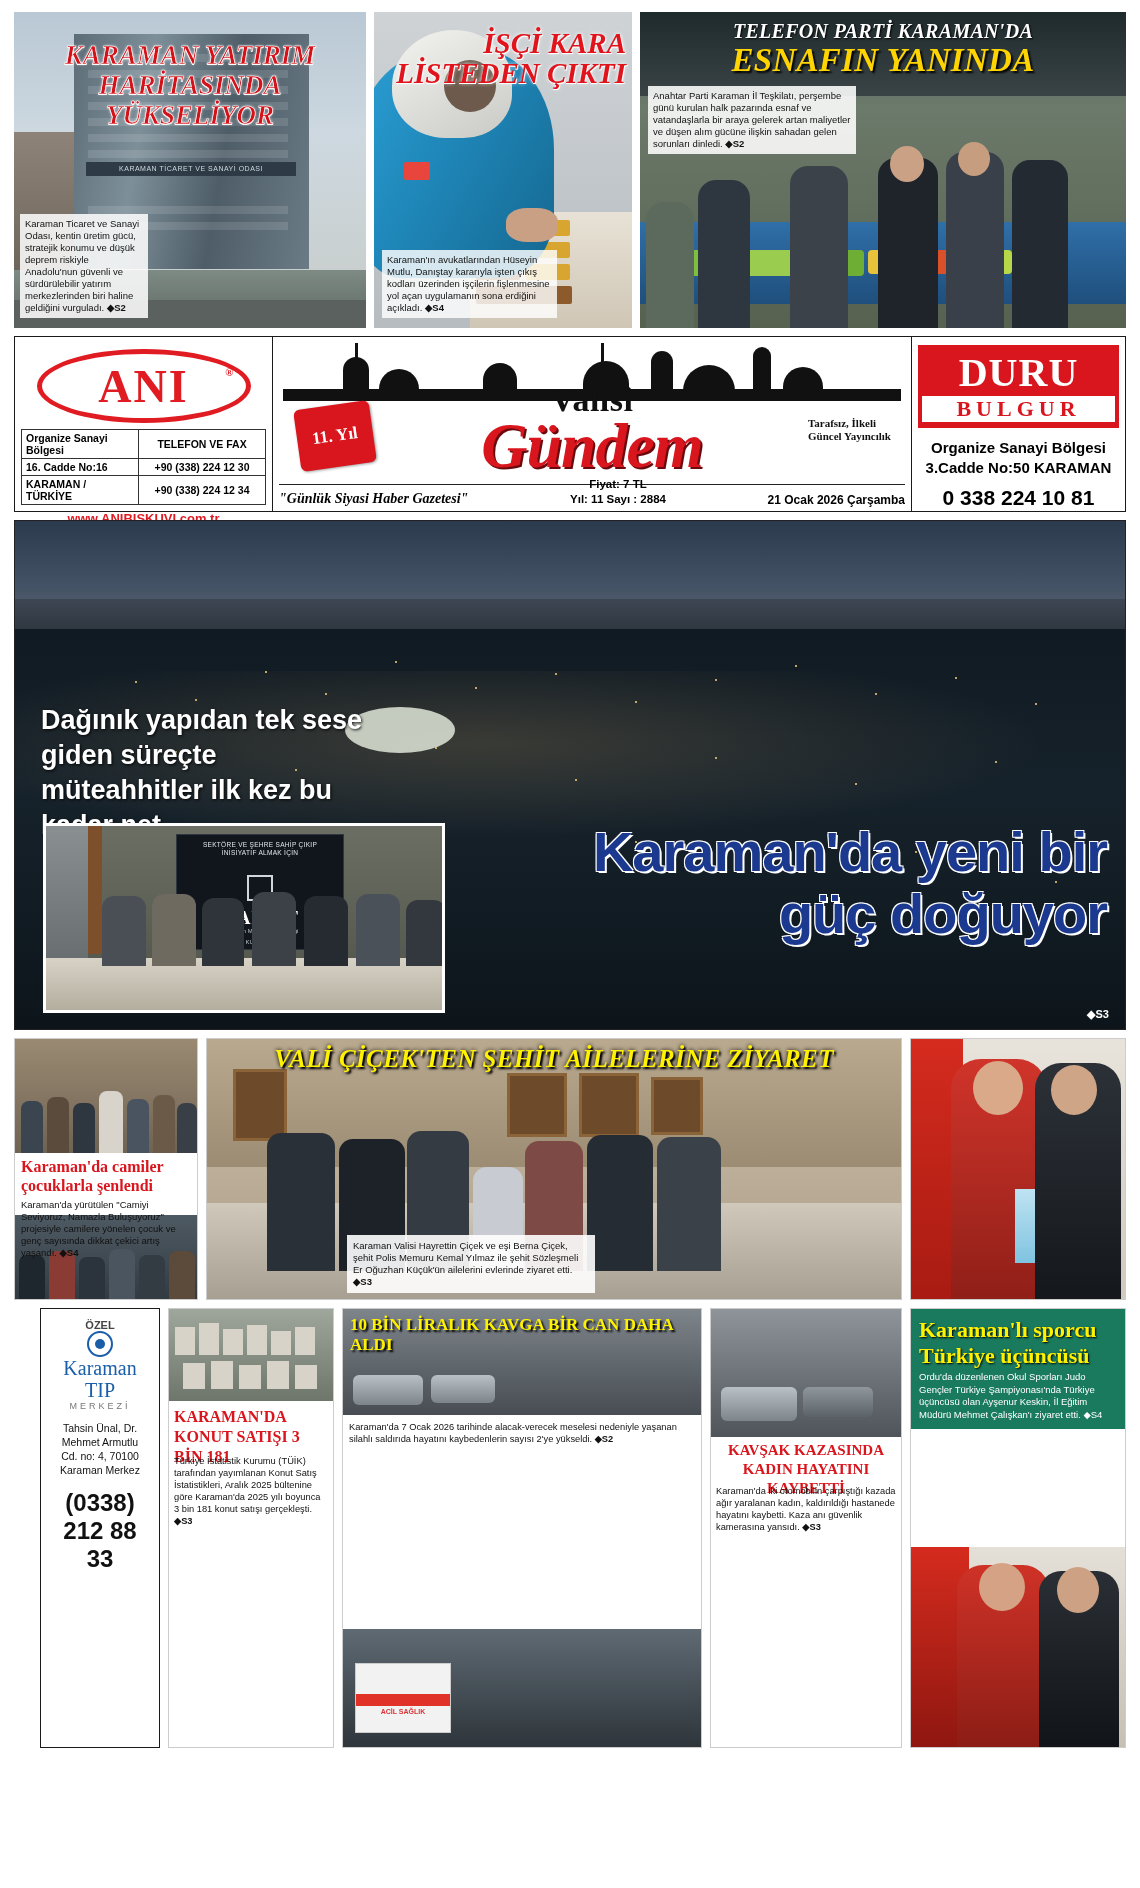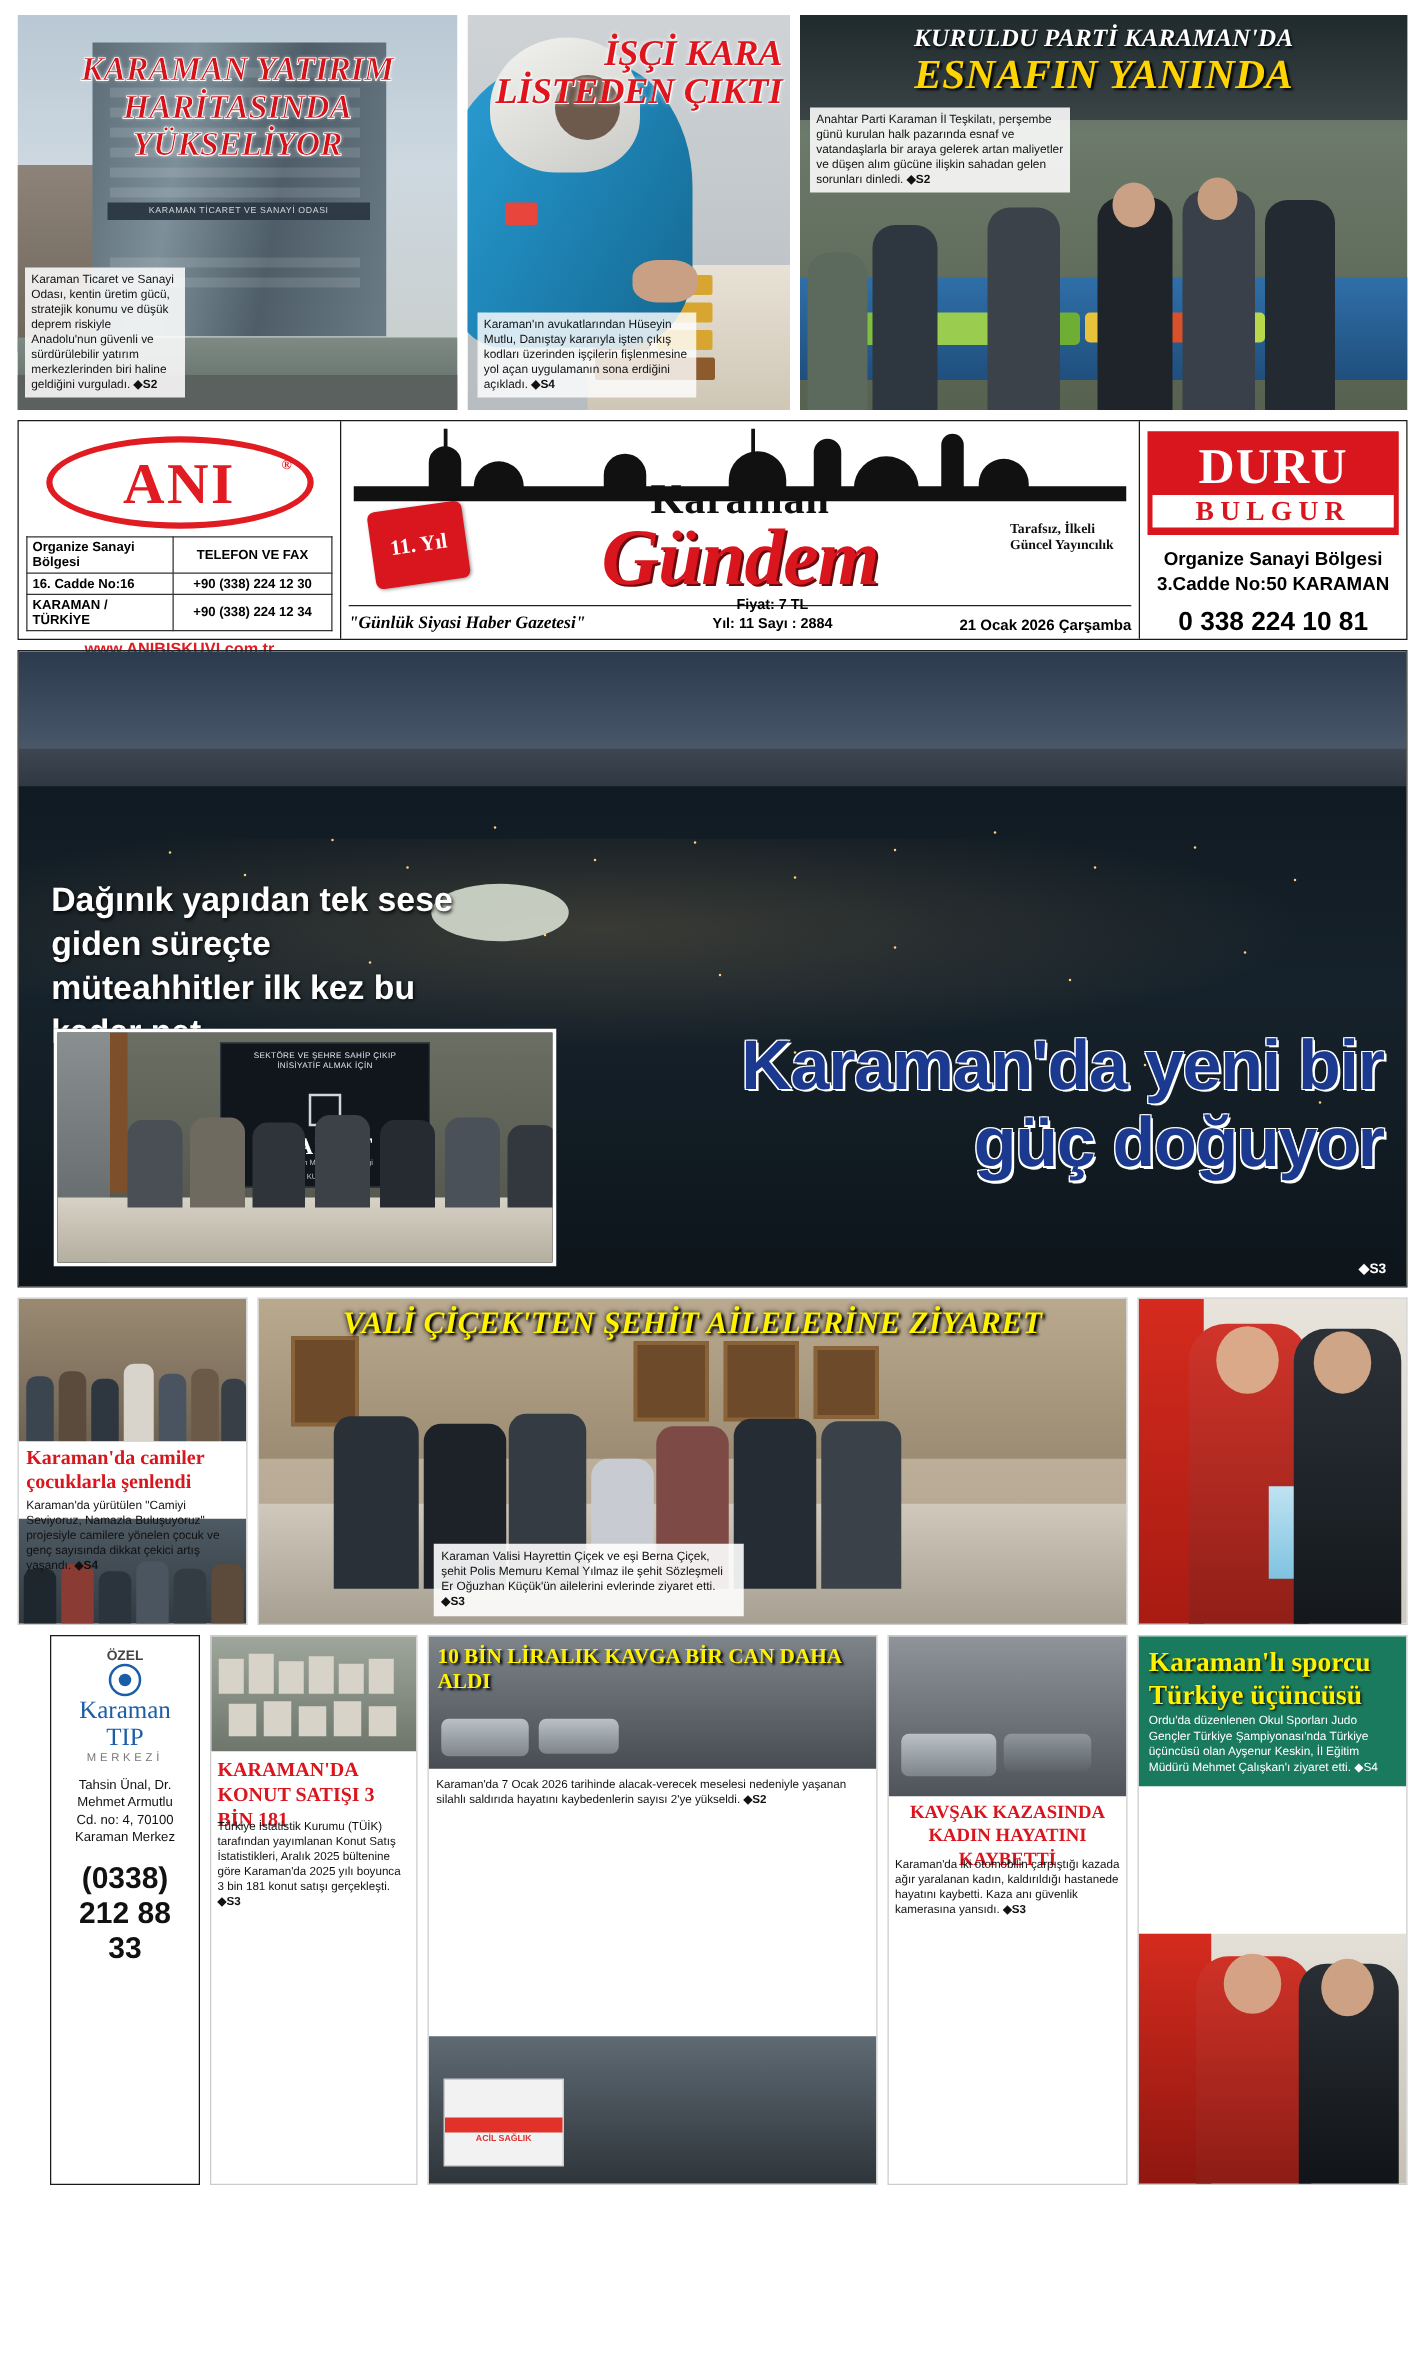--- a/index.html
+++ b/index.html
@@ -342,21 +342,21 @@
         <div class="bz-veg" style="left:376px;bottom:56px;width:44px;height:22px;background:#e5b235"></div>
         <div class="bz-person" style="left:6px;width:48px;height:126px;background:#5b6a5c"></div>
         <div class="bz-person" style="left:58px;width:52px;height:148px;background:#2e3740"></div>
         <div class="bz-person" style="left:150px;width:58px;height:162px;background:#3b4249"></div>
         <div class="bz-person" style="left:238px;width:60px;height:170px;background:#1e242a"></div>
         <div class="bz-person" style="left:306px;width:58px;height:176px;background:#39404a"></div>
         <div class="bz-person" style="left:372px;width:56px;height:168px;background:#232a31"></div>
         <div class="bz-veg" style="left:250px;bottom:146px;width:34px;height:36px;background:#caa184;border-radius:50%"></div>
         <div class="bz-veg" style="left:318px;bottom:152px;width:32px;height:34px;background:#c79d80;border-radius:50%"></div>
       </div>
-      <div class="ts3-title1">KURULDU PARTİ KARAMAN'DA</div>
+      <div class="ts3-title1">TELEFON PARTİ KARAMAN'DA</div>
       <div class="ts3-title2">ESNAFIN YANINDA</div>
       <div class="ts-caption ts3-cap">
         <span>Anahtar Parti Karaman İl Teşkilatı, perşembe günü kurulan halk pazarında esnaf ve vatandaşlarla bir araya gelerek artan maliyetler ve düşen alım gücüne ilişkin sahadan gelen sorunları dinledi.</span>
         <span class="ref">◆S2</span>
       </div>
     </div>
   </div>
 
   <div class="masthead">
 
@@ -393,21 +393,21 @@
         <div class="sky-shape" style="left:72px;bottom:40px;width:3px;height:18px"></div>
         <div class="sky-shape" style="left:96px;bottom:10px;width:40px;height:22px;border-radius:20px 20px 0 0"></div>
         <div class="sky-shape" style="left:200px;bottom:10px;width:34px;height:28px;border-radius:17px 17px 0 0"></div>
         <div class="sky-shape" style="left:300px;bottom:10px;width:46px;height:30px;border-radius:23px 23px 0 0"></div>
         <div class="sky-shape" style="left:318px;bottom:38px;width:3px;height:20px"></div>
         <div class="sky-shape" style="left:368px;bottom:10px;width:22px;height:40px;border-radius:11px 11px 0 0"></div>
         <div class="sky-shape" style="left:400px;bottom:10px;width:52px;height:26px;border-radius:26px 26px 0 0"></div>
         <div class="sky-shape" style="left:470px;bottom:10px;width:18px;height:44px;border-radius:9px 9px 0 0"></div>
         <div class="sky-shape" style="left:500px;bottom:10px;width:40px;height:24px;border-radius:20px 20px 0 0"></div>
       </div>
-      <div class="mh-karaman">Karaman</div>
+      <div class="mh-karaman">Valisi</div>
       <div class="mh-gundem">Gündem</div>
       <div class="mh-badge">11. Yıl</div>
       <div class="mh-motto">
         <div>Tarafsız, İlkeli</div>
         <div>Güncel Yayıncılık</div>
       </div>
       <div class="mh-line"></div>
       <div class="mh-bottom">
         <div class="mh-slogan">"Günlük Siyasi Haber Gazetesi"</div>
         <div class="mh-meta">

